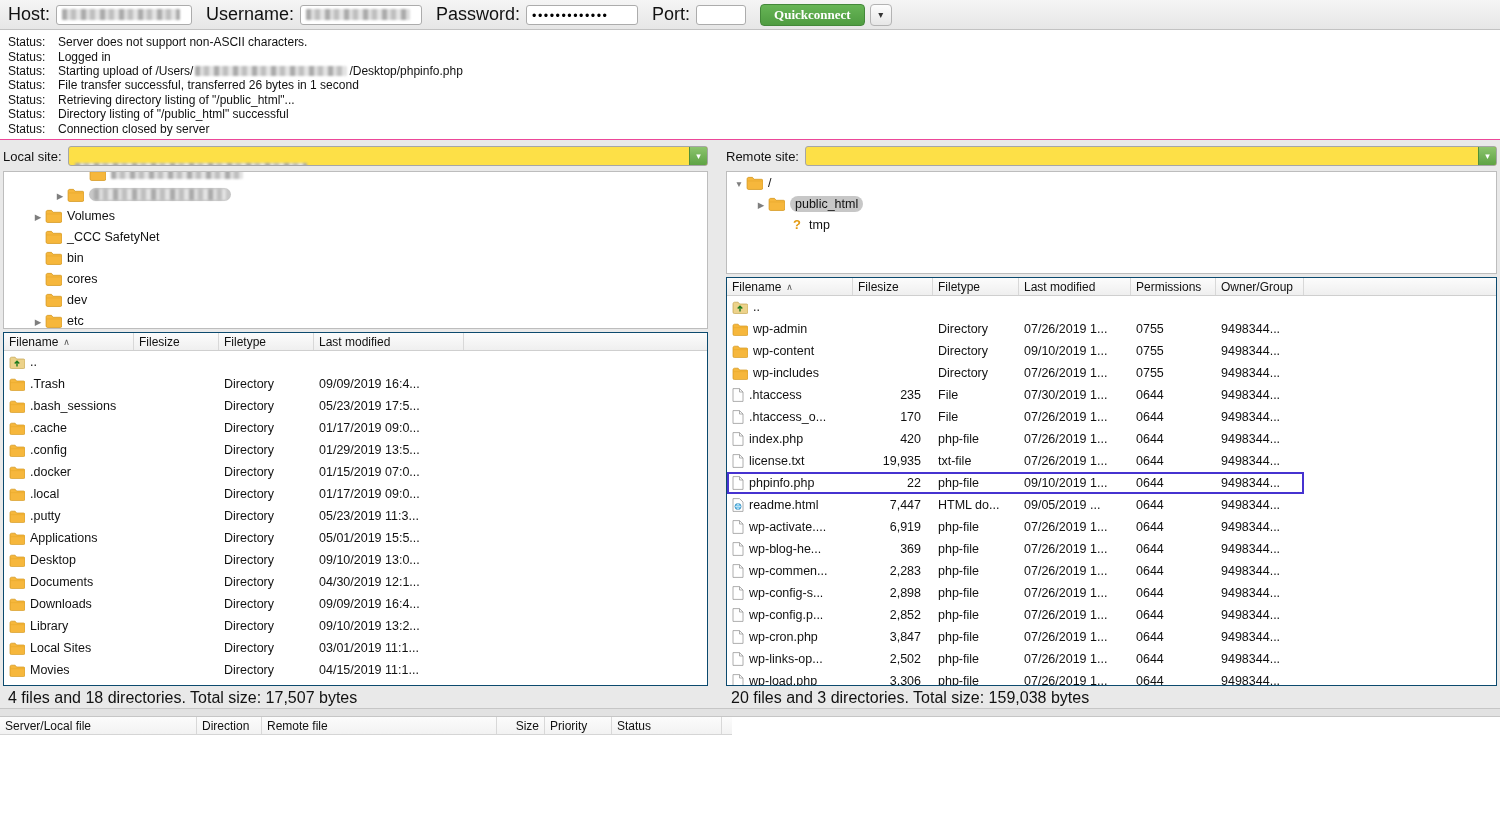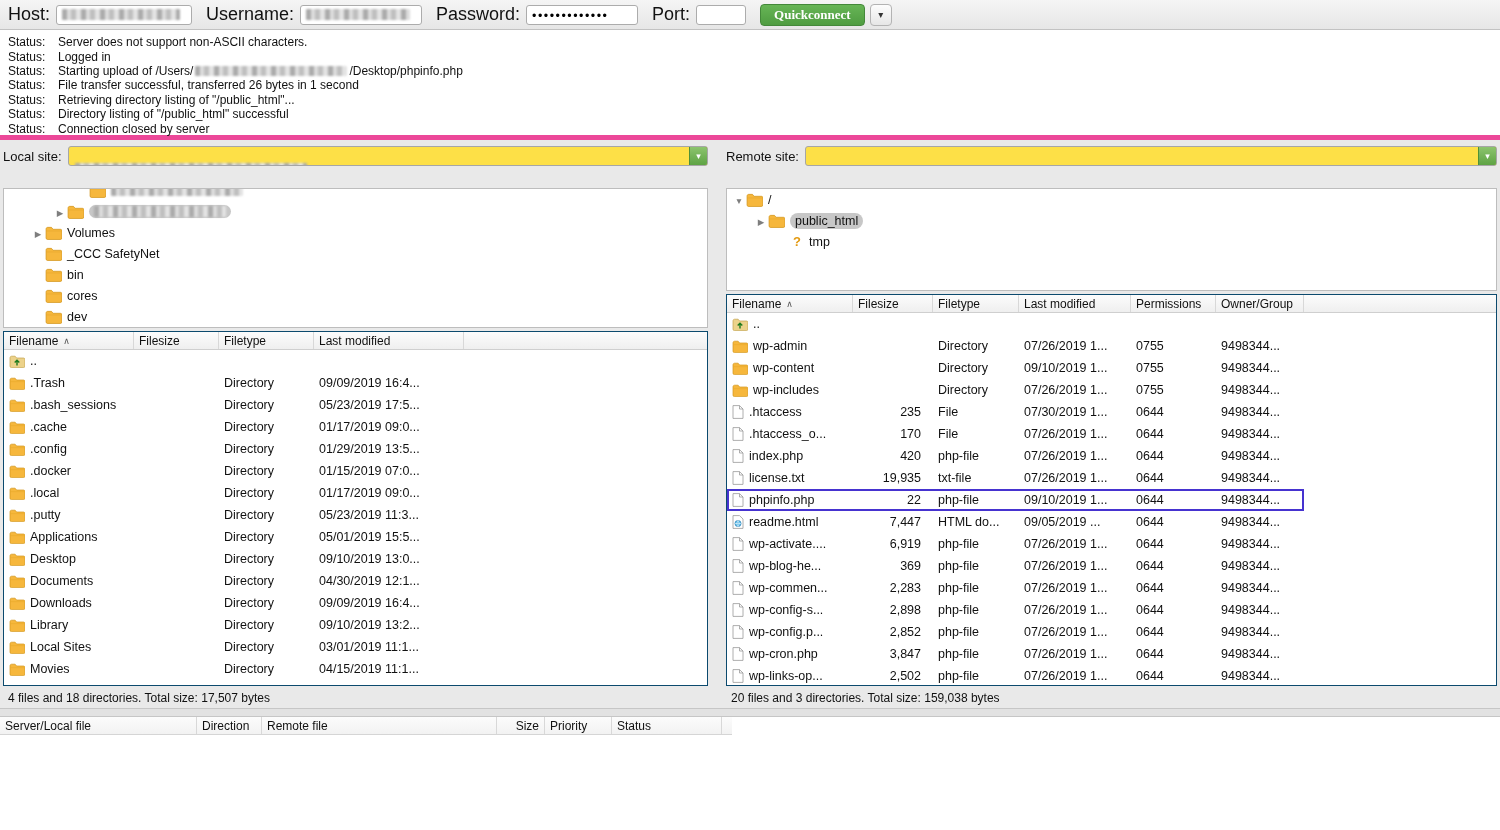--- a/index.html
+++ b/index.html
@@ -14,41 +14,41 @@
 .host-field{width:136px}
 .user-field{width:122px}
 .pass-field{width:112px;font-size:10px;letter-spacing:1.5px;padding-top:2px}
 .port-field{width:50px}
 .blur-block{display:inline-block;height:11px;border-radius:1px;background:repeating-linear-gradient(90deg,#ababab 0 5px,#dcdcdc 5px 9px,#bfbfbf 9px 14px,#e3e3e3 14px 19px);filter:blur(1.2px)}
 .qc-btn{height:22px;padding:0 13px;background:linear-gradient(#67b556,#4f9c41);border:1px solid #44883a;border-radius:4px;color:#fff;font-size:13px;font-weight:700;font-family:Liberation Serif, serif;white-space:nowrap}
 .qc-caret{width:22px;height:22px;margin-left:5px;background:linear-gradient(#fdfdfd,#e6e6e6);border:1px solid #b3b3b3;border-radius:4px;font-size:10px;color:#333;padding:0}
 .qc-caret::before{content:"▾"}
 
 
-.log{height:110px;background:#fff;border-bottom:5px solid #ec4899;padding:5px 0 0 0}
+.log{height:110px;background:#fff;border-bottom:1px solid #ec4899;padding:5px 0 0 0}
 .log-line{display:flex;height:14.4px;align-items:center;font-size:12px}
 .log-label{width:58px;padding-left:8px;flex:none}
 .log-blur{width:152px;height:10px;margin:0 2px;vertical-align:middle}
 
 
 .main{display:flex;height:568px;padding-top:4px}
 .pane{display:flex;flex-direction:column;padding:0 3px}
 .pane.lp{width:711px;flex:none}
 .vsplit{width:12px;flex:none}
 .pane.rp{flex:1}
 
-.site-bar{height:24px;display:flex;align-items:center;margin-bottom:20px}
+.site-bar{height:24px;display:flex;align-items:center;margin-bottom:3px}
 .site-label{font-size:13px;margin-right:6px;white-space:nowrap}
 .combo{flex:1;height:20px;border:1px solid #a6a6a6;border-radius:3px;background:#fde047;display:flex;position:relative;padding:16px 22px 0 6px;overflow:hidden}
 .combo-btn{position:absolute;right:-1px;top:-1px;width:19px;height:20px;background:linear-gradient(#8cc46e,#5ea344);border:1px solid #4e9138;border-radius:0 3px 3px 0;color:#fff;display:flex;align-items:center;justify-content:center;font-size:9px}
 .combo-btn::before{content:"▾"}
 .site-blur{width:232px;height:11px}
 
 .tree{border:1px solid #bdbdbd;background:#fff;overflow:hidden;margin-bottom:3px}
-.lp .tree{height:140px}
+.lp .tree{height:158px}
 .rp .tree{height:103px}
 .tree-row{height:21px;display:flex;align-items:center;white-space:nowrap}
 .tree-row.partial{margin-top:-9px}
 .arrow{width:14px;flex:none;text-align:center}
 .expandable>.arrow::before{content:"▶";font-size:8.5px;color:#7e7e7e}
 .expanded>.arrow::before{content:"▼";font-size:8.5px;color:#7e7e7e}
 .indent-0{padding-left:5px}
 .indent-1{padding-left:27px}
 .indent-2{padding-left:49px}
 .indent-3{padding-left:71px}
@@ -84,21 +84,21 @@
 .rp .c.owner,.rp .hcell.owner{width:88px}
 .rp .frow{width:577px}
 .frow.selected{box-shadow:inset 0 0 0 2px #4633d0}
 
 .ic{display:none;margin-right:5px;flex:none;align-items:center}
 .icon-folder .ic-folder{display:inline-flex}
 .icon-up .ic-up{display:inline-flex}
 .icon-file .ic-file{display:inline-flex}
 .icon-html .ic-html{display:inline-flex}
 
-.pane-status{height:20px;display:flex;align-items:center;padding-left:5px;font-size:12px;margin-top:2px;flex:none}
+.pane-status{height:20px;display:flex;align-items:center;padding-left:5px;font-size:16px;margin-top:2px;flex:none}
 
 
 .mid-splitter{height:9px;background:#e2e2e2;border-top:1px solid #c6c6c6;border-bottom:1px solid #c6c6c6}
 .queue{background:#fff;height:113px;display:flex;flex-direction:row}
 .qhead{height:18px;display:flex;border-bottom:1px solid #d5d5d5;background:linear-gradient(#fcfcfc,#f2f2f2);font-size:12px;flex:none}
 .qc1{width:197px}.qc2{width:65px}.qc3{width:235px}.qc4{width:48px;justify-content:flex-end}.qc5{width:67px}.qc6{width:110px}
 .qbody{flex:1;background:#fff}
 </style>
 </head>
 <body>
@@ -248,20 +248,33 @@
           <span class="arrow"></span>
           <span class="ticon ic-folder">
             <svg width="17" height="14" viewBox="0 0 16 13">
               <path d="M1 3c0-1 .5-1.8 1.5-1.8h3.6L7.6 3h6.9c.8 0 1.4.6 1.4 1.4v6.8c0 .8-.6 1.4-1.4 1.4H2.4C1.6 12.6 1 12 1 11.2z" fill="#f6b73c" stroke="#d2961d" stroke-width=".7"></path>
               <path d="M1 4.6h14.9" stroke="#e8a92c" stroke-width=".6"></path>
             </svg>
           </span>
 
           <span class="labelwrap">
             <span class="lab">dev</span>
+          </span>
+        </div>
+        <div class="tree-row indent-1 expandable">
+          <span class="arrow"></span>
+          <span class="ticon ic-folder">
+            <svg width="17" height="14" viewBox="0 0 16 13">
+              <path d="M1 3c0-1 .5-1.8 1.5-1.8h3.6L7.6 3h6.9c.8 0 1.4.6 1.4 1.4v6.8c0 .8-.6 1.4-1.4 1.4H2.4C1.6 12.6 1 12 1 11.2z" fill="#f6b73c" stroke="#d2961d" stroke-width=".7"></path>
+              <path d="M1 4.6h14.9" stroke="#e8a92c" stroke-width=".6"></path>
+            </svg>
+          </span>
+
+          <span class="labelwrap">
+            <span class="lab">etc</span>
           </span>
         </div>
       </div>
 
     <div class="list">
       <div class="lhead">
         <div class="hcell name">
             <span>Filename</span>
             <span class="sort-caret">∧</span>
           </div>

